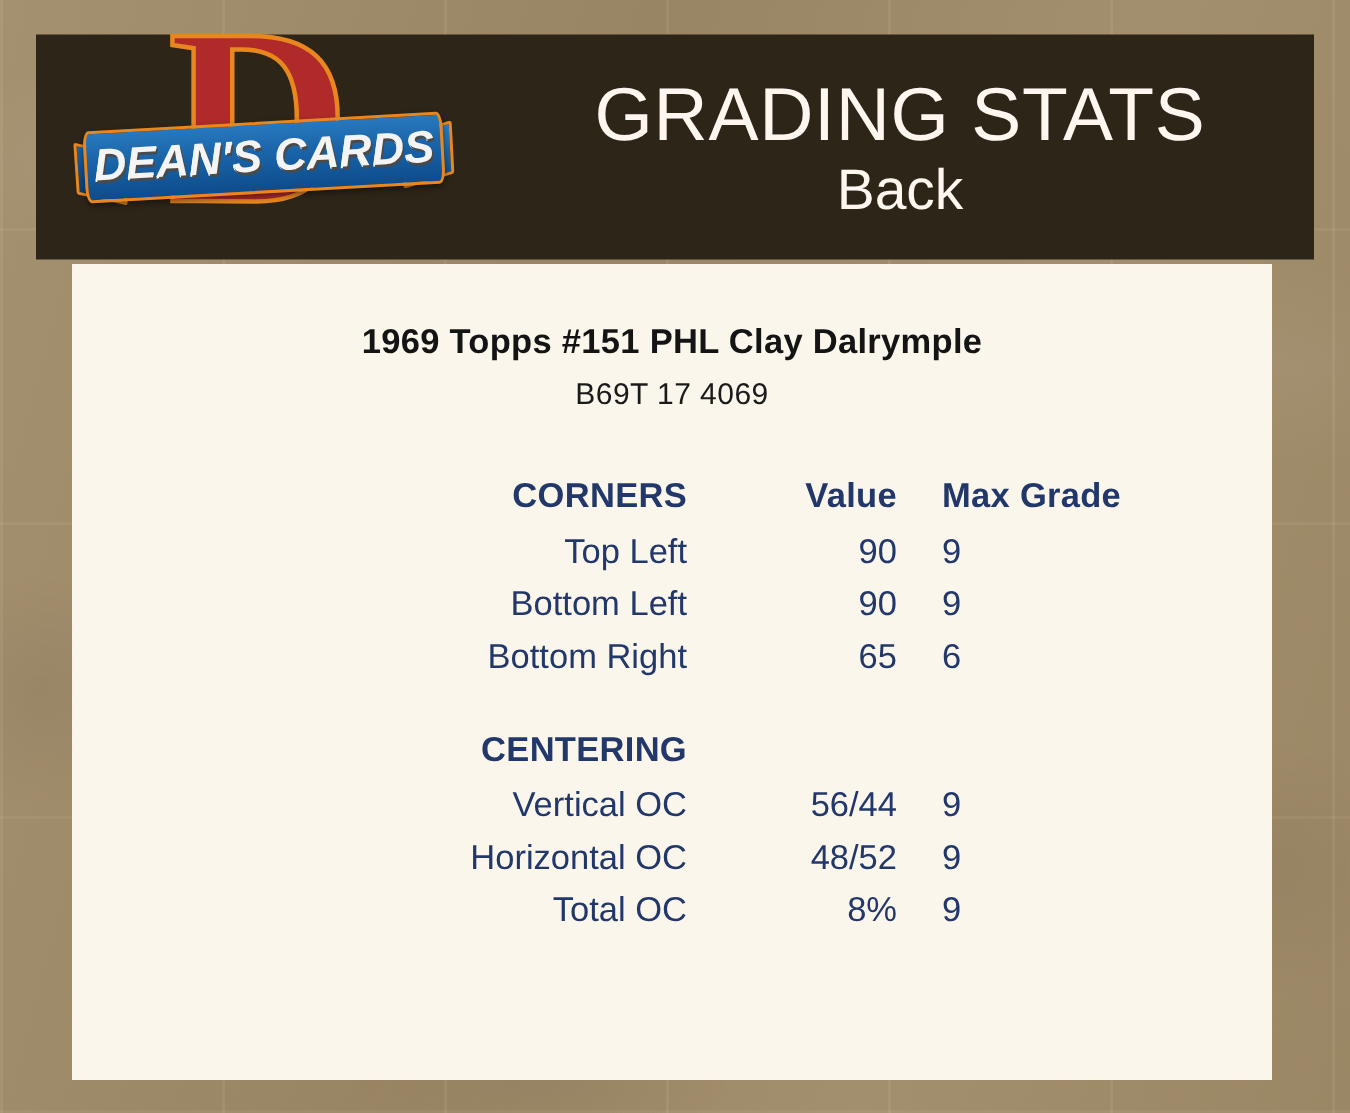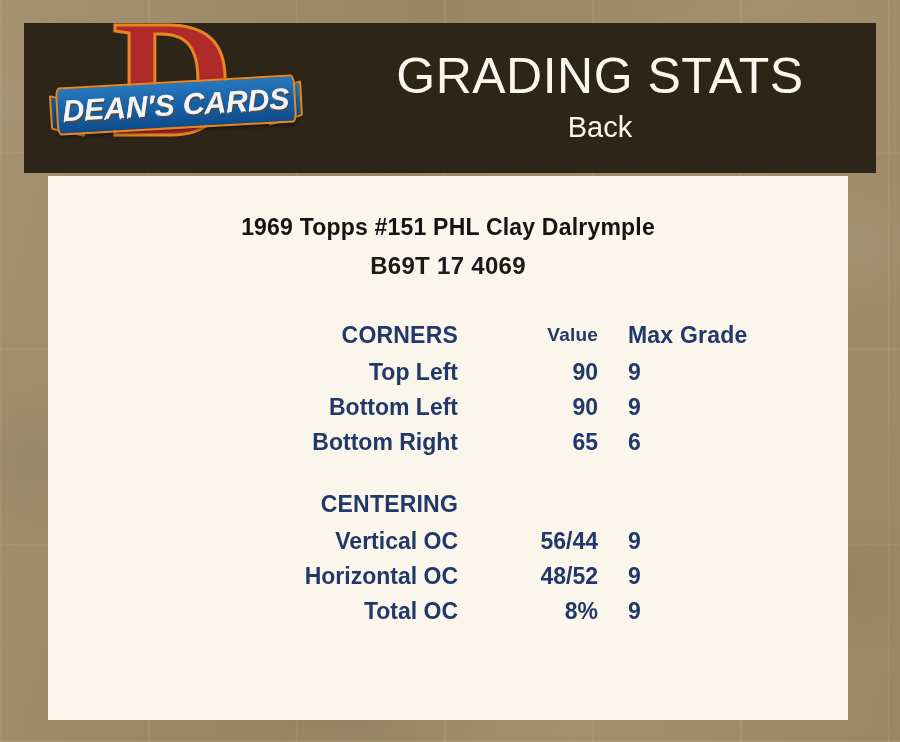--- a/index.html
+++ b/index.html
@@ -122,21 +122,21 @@
   }
   .header-title {
     color:#fdf7ef;
     font-size:50px;
     font-weight:normal;
     letter-spacing:0.5px;
     line-height:56px;
   }
   .header-subtitle {
     color:#fdf7ef;
-    font-size:29px;
+    font-size:38px;
     font-weight:normal;
     line-height:42px;
     margin-top:2px;
   }
 
   
   .panel {
     position:absolute;
     left:48px; top:176px;
     width:800px; height:544px;
@@ -147,22 +147,22 @@
   .card-title {
     text-align:center;
     font-size:23px;
     font-weight:bold;
     color:#141414;
     margin-top:38px;
     letter-spacing:0.2px;
   }
   .card-id {
     text-align:center;
-    font-size:24px;
-    font-weight:bold;
+    font-size:20px;
+    font-weight:normal;
     color:#1a1a1a;
     margin-top:11px;
     letter-spacing:0.3px;
   }
 
   
   .stats {
     margin-top:35px;
     width:100%;
     border-collapse:collapse;
@@ -173,24 +173,24 @@
   .col-value  { width:170px; text-align:right; padding-right:30px !important; }
   .col-grade  { width:220px; text-align:left; }
 
   .section-head td {
     font-size:23px;
     font-weight:bold;
     letter-spacing:0.2px;
     height:40px;
   }
   .section-head .col-label { padding-left:105px !important; }
-  .section-head .col-value { font-size:19px; }
+  .section-head .col-value { font-size:23px; }
   .section-head .col-grade { font-size:23px; }
 
-  .data-row td { font-size:23px; font-weight:bold; }
+  .data-row td { font-size:23px; font-weight:normal; }
   .data-row .col-label { padding-left:152px !important; }
 
   .spacer td { height:24px; }
 </style>
 </head>
 <body>
 
 <div class="bg-texture"></div>
 
 <div class="header">

